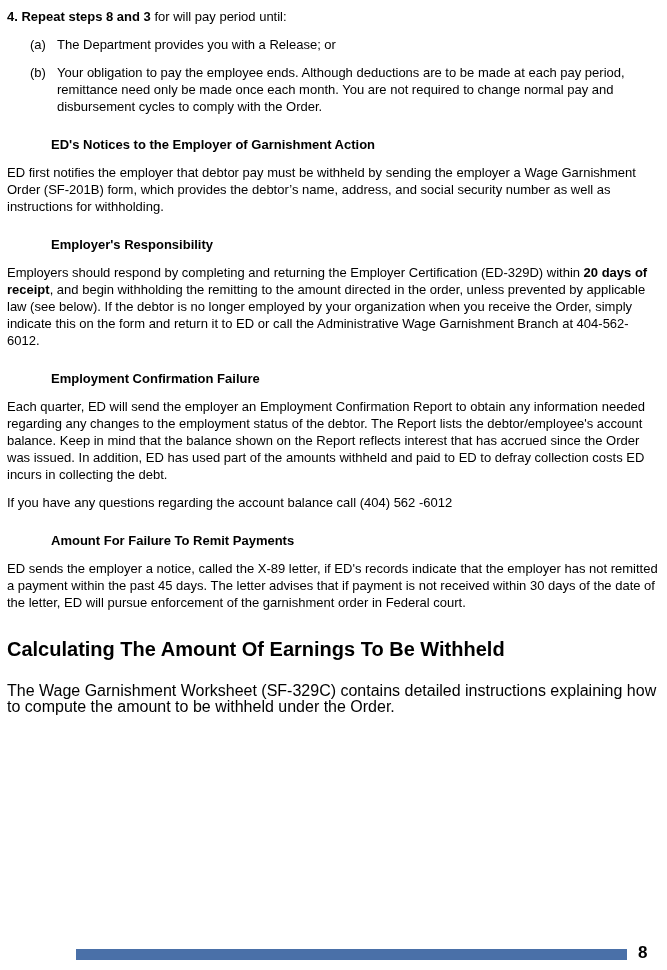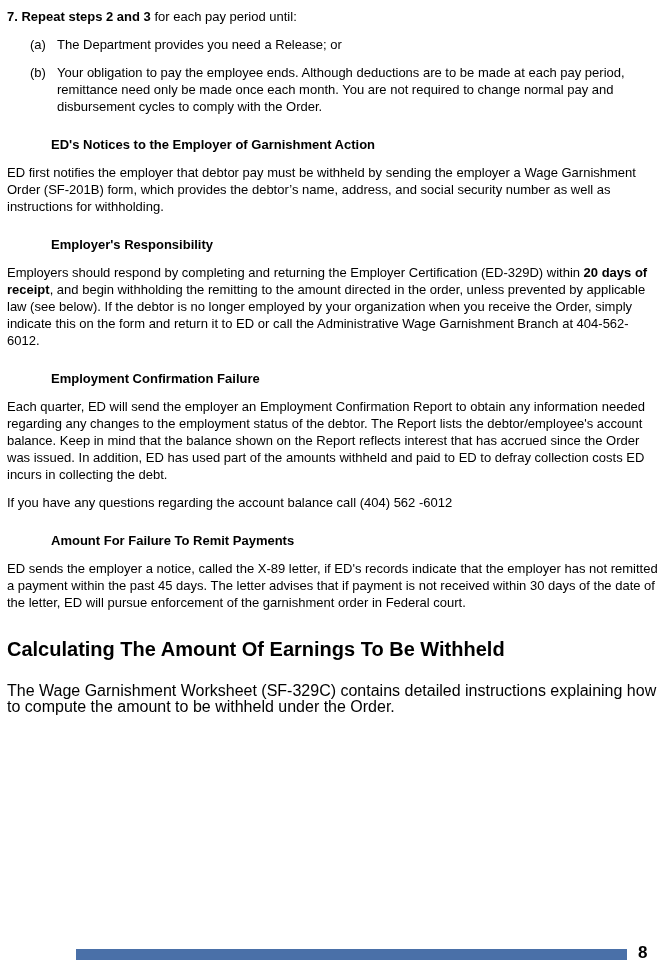--- a/index.html
+++ b/index.html
@@ -66,25 +66,25 @@
     font-size: 17px;
     font-weight: bold;
     line-height: 14px;
   }
 </style>
 </head>
 <body>
 
 <div class="page">
 
-  <p><span class="bold">7. Repeat steps 2 and 3</span><span> for each pay period until:</span></p>
+  <p><span class="bold">4. Repeat steps 8 and 3</span><span> for will pay period until:</span></p>
 
   <div class="list-item">
     <span class="list-label">(a)</span>
-    <span class="list-text">The Department provides you need a Release; or</span>
+    <span class="list-text">The Department provides you with a Release; or</span>
   </div>
 
   <div class="list-item">
     <span class="list-label">(b)</span>
     <span class="list-text">Your obligation to pay the employee ends. Although deductions are to be made at each pay period, remittance need only be made once each month. You are not required to change normal pay and disbursement cycles to comply with the Order.</span>
   </div>
 
   <h2>ED's Notices to the Employer of Garnishment Action</h2>
   <p>ED first notifies the employer that debtor pay must be withheld by sending the employer a Wage Garnishment Order (SF-201B) form, which provides the debtor’s name, address, and social security number as well as instructions for withholding.</p>
 

